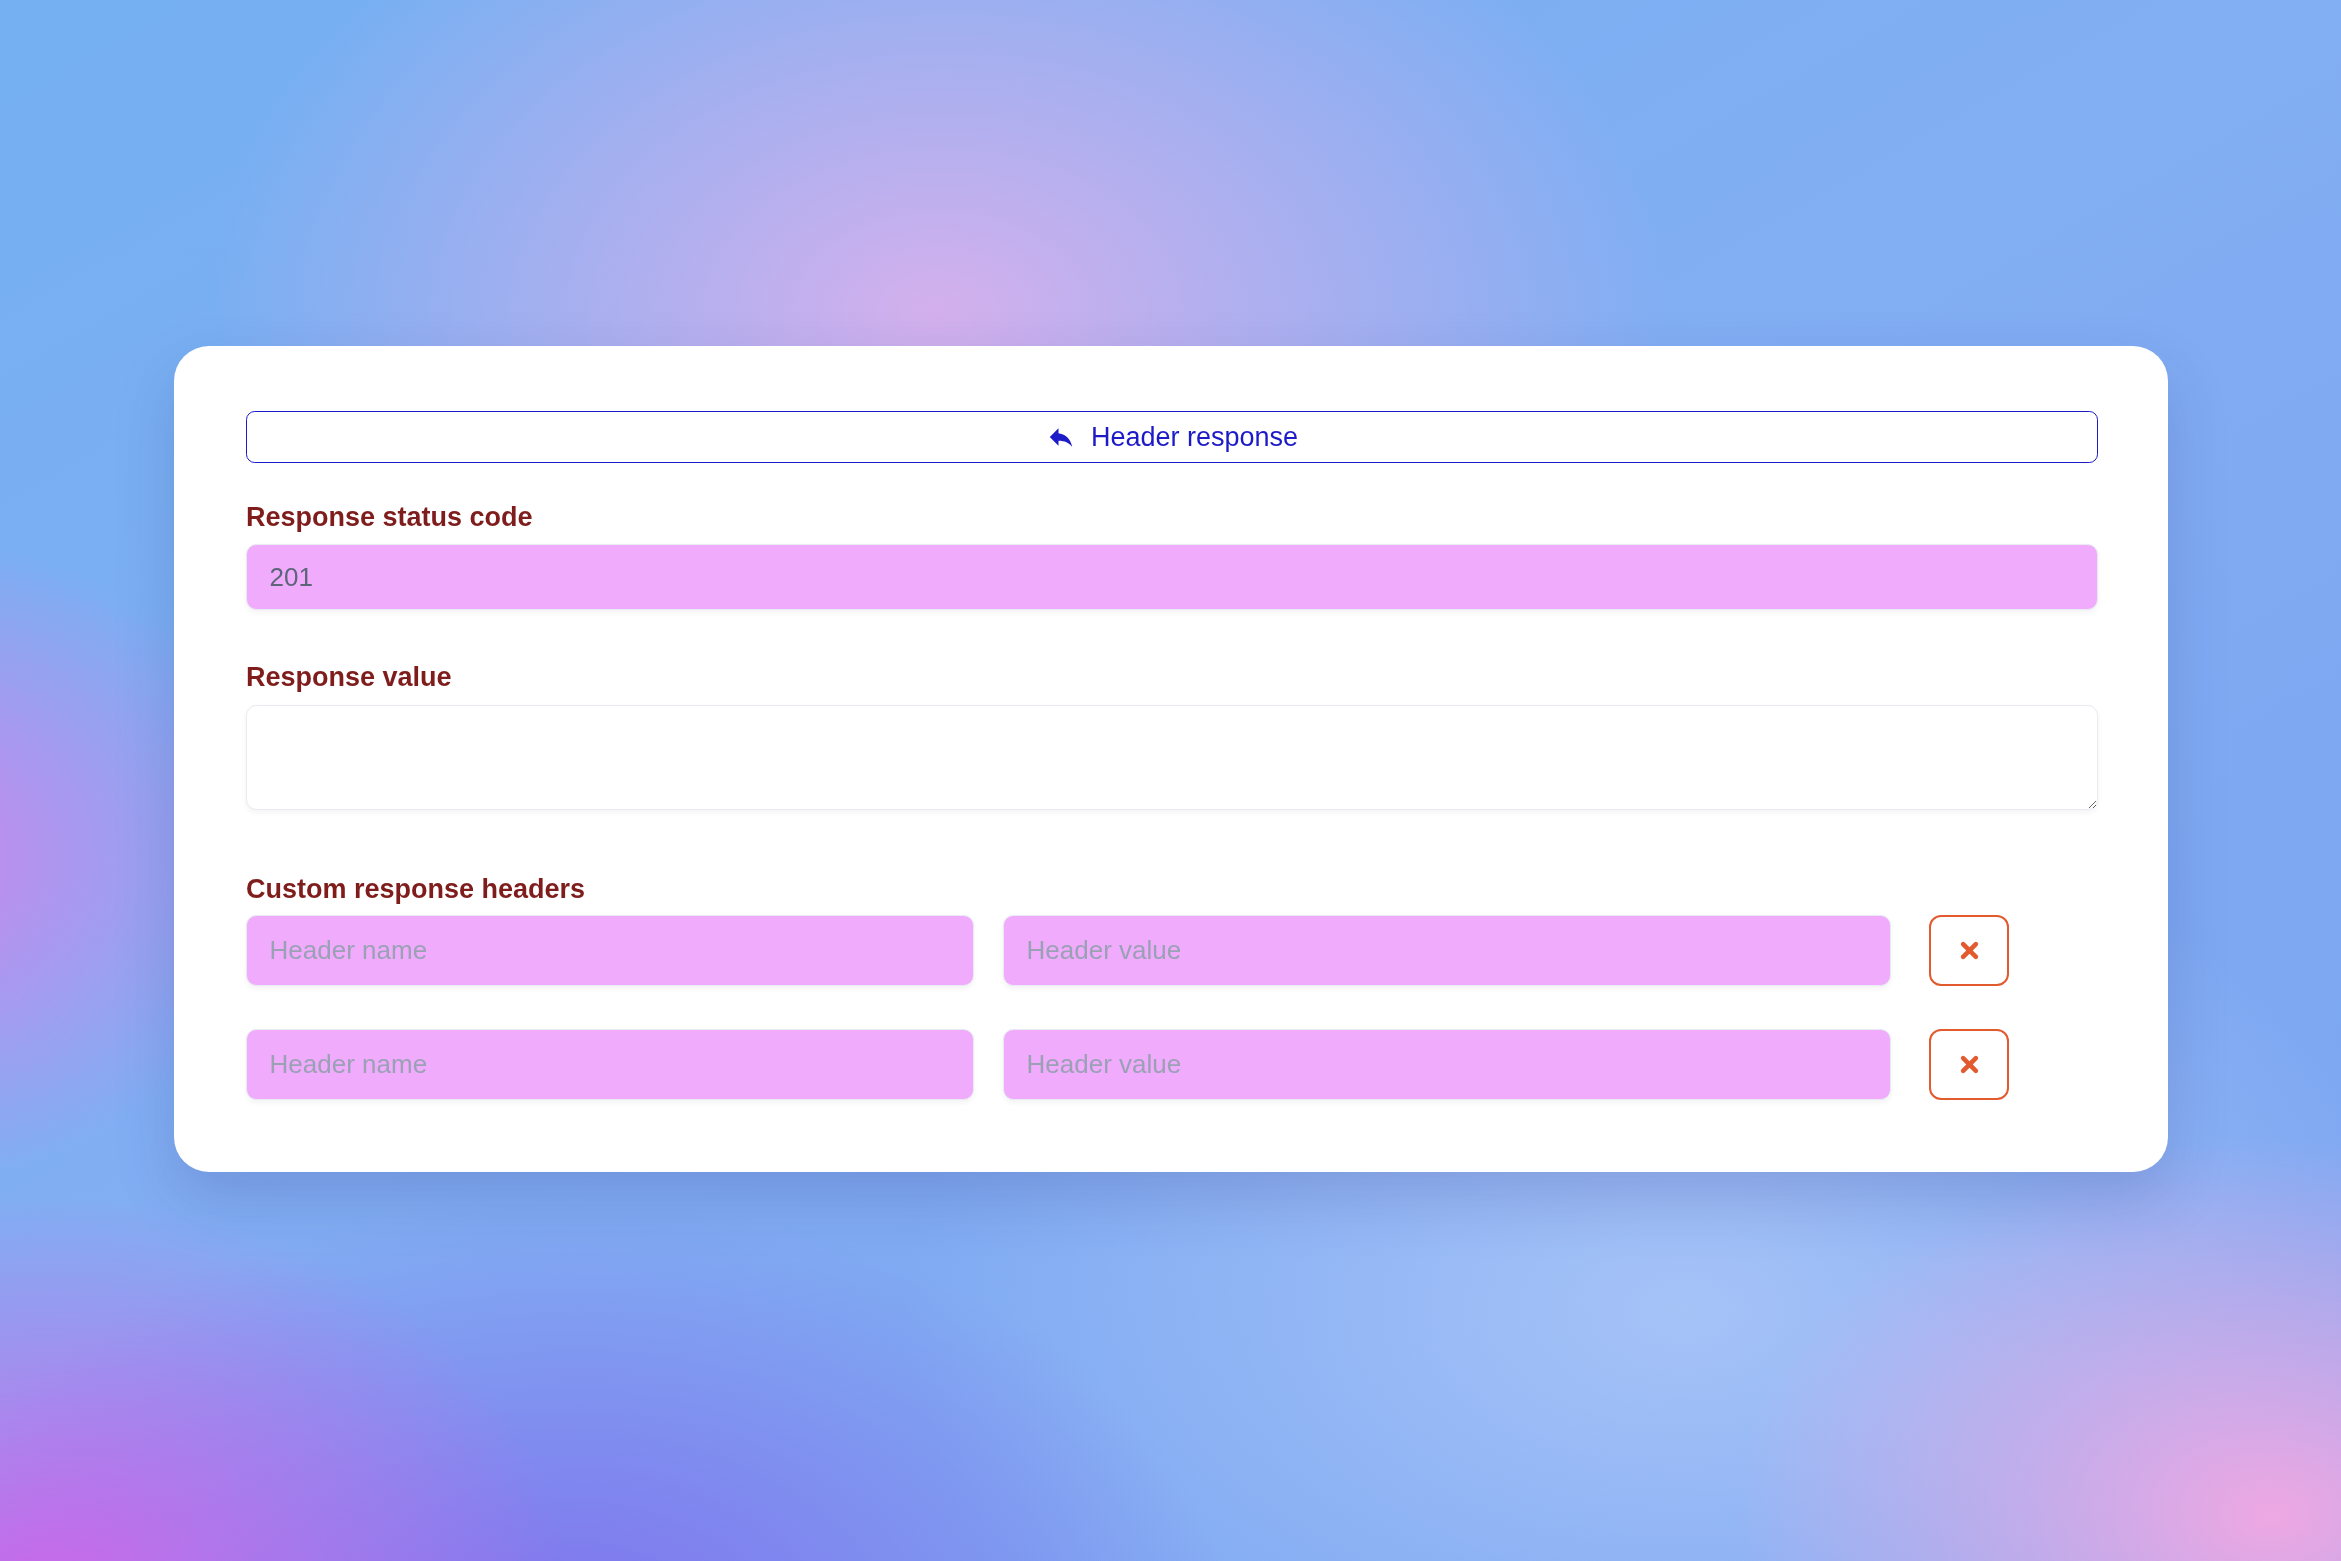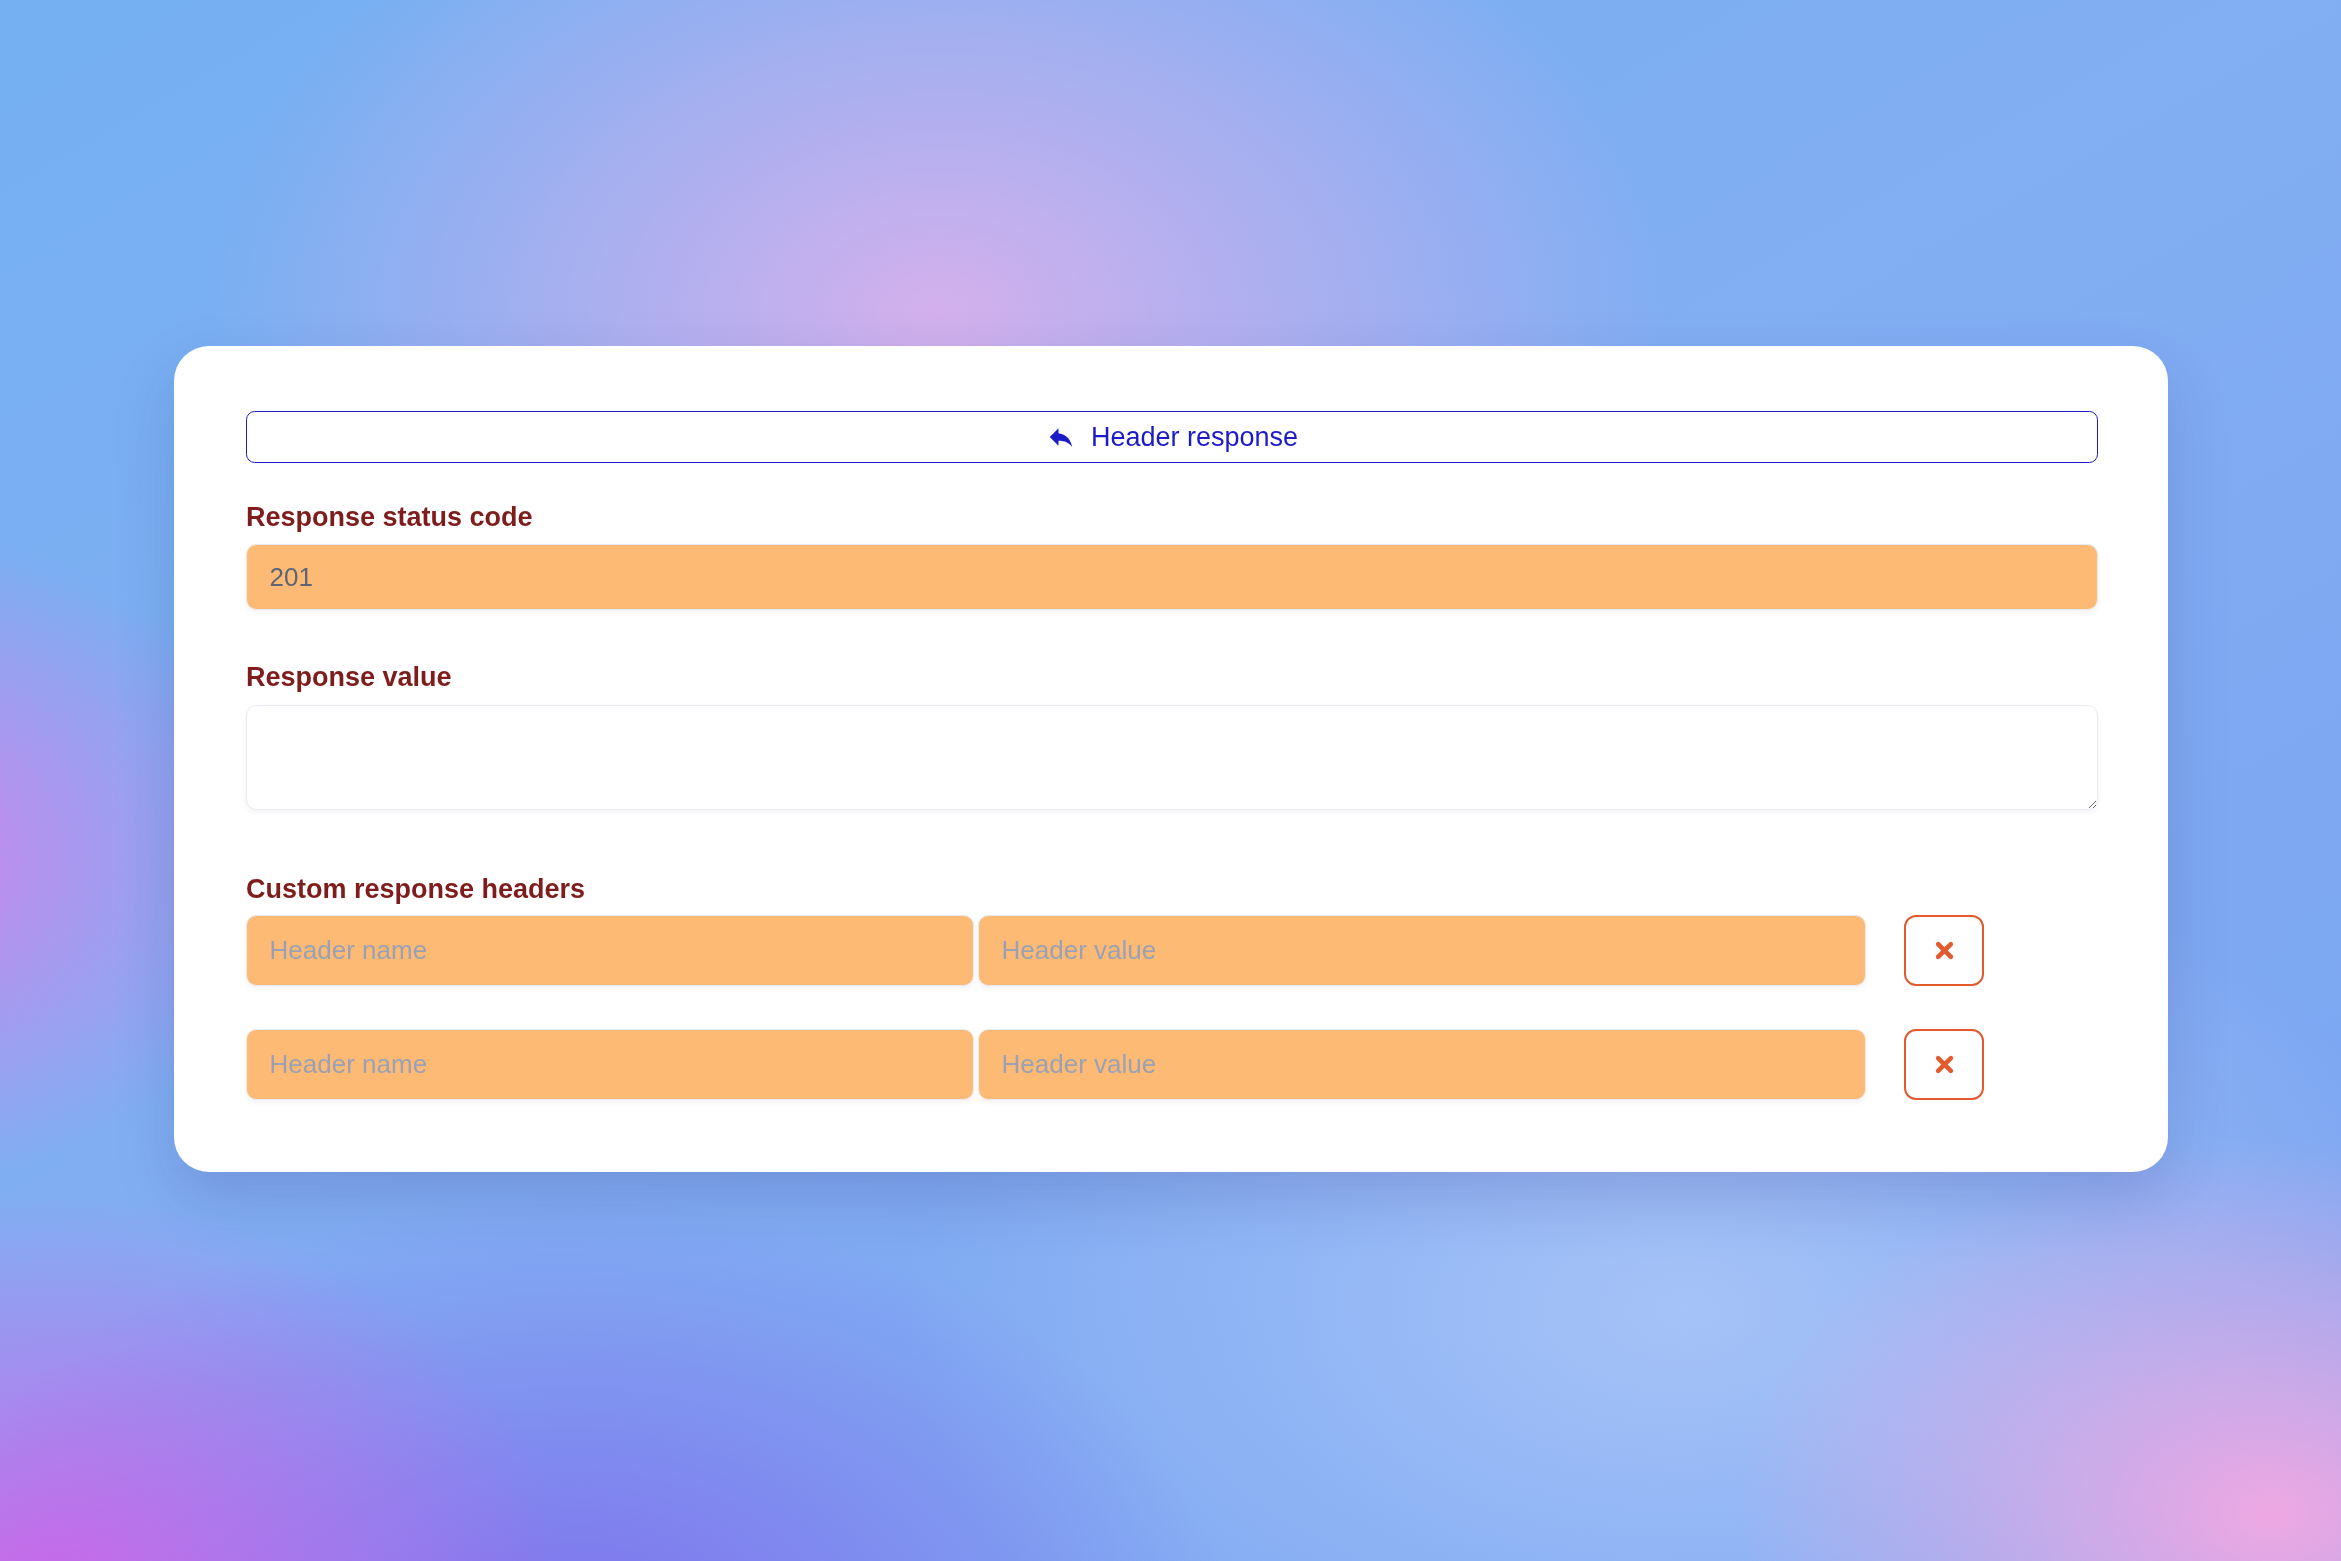--- a/index.html
+++ b/index.html
@@ -47,21 +47,21 @@
   .lbl-body   { margin-top: 52px; }
   .lbl-headers{ margin-top: 64px; }
   .text-input {
     width: 100%; height: 66px;
     border: 1.7px solid #e9ebf2;
     border-radius: 10.4px;
     padding: 0 22.6px;
     font-size: 26px;
     font-family: "Liberation Sans", sans-serif;
     color: #5d6679;
-    background: #fdba74;
+    background: #f0abfc;
     box-shadow: 0 2.6px 5.2px rgba(30, 41, 80, 0.05);
     outline: none;
   }
   .text-input::placeholder, .body-textarea::placeholder { color: #9aa1b5; }
   .mt-input { margin-top: 11.3px; }
   .body-textarea {
     display: block;
     width: 100%; height: 105px;
     border: 1.7px solid #e9ebf2;
     border-radius: 10.4px;
@@ -74,21 +74,21 @@
     outline: none;
     resize: vertical;
   }
   .header-row {
     display: flex;
     align-items: stretch;
     height: 71px;
   }
   .row-1 { margin-top: 10.4px; }
   .row-2 { margin-top: 43px; }
-  .header-name-input  { width: 728px; margin-right: 4px; }
+  .header-name-input  { width: 728px; margin-right: 29px; }
   .header-value-input { width: 888px;  margin-right: 38px; }
   .header-row .text-input { height: 71px; }
   .remove-btn {
     width: 80px; height: 71px;
     flex: 0 0 80px;
     background: #ffffff;
     border: 2.6px solid #e25a2e;
     border-radius: 12px;
     display: flex; align-items: center; justify-content: center;
     cursor: pointer;

